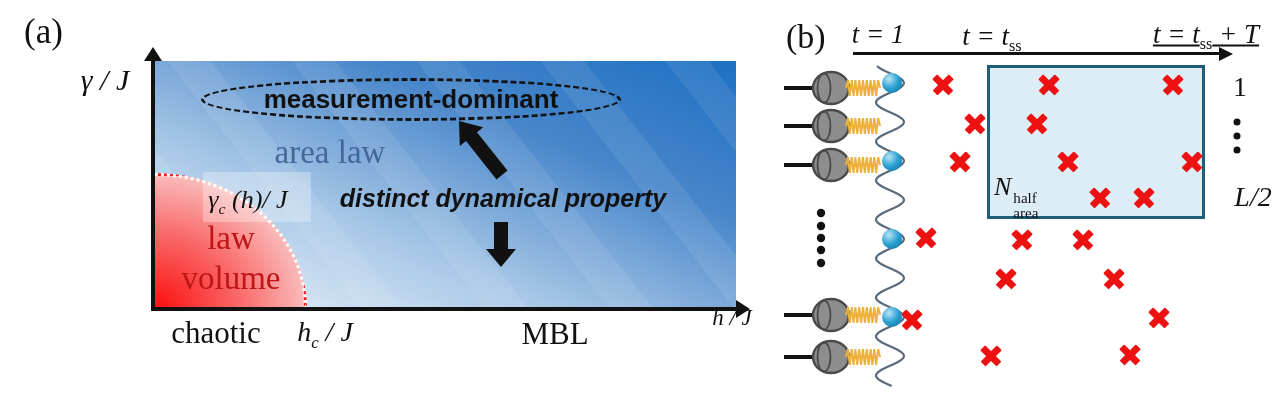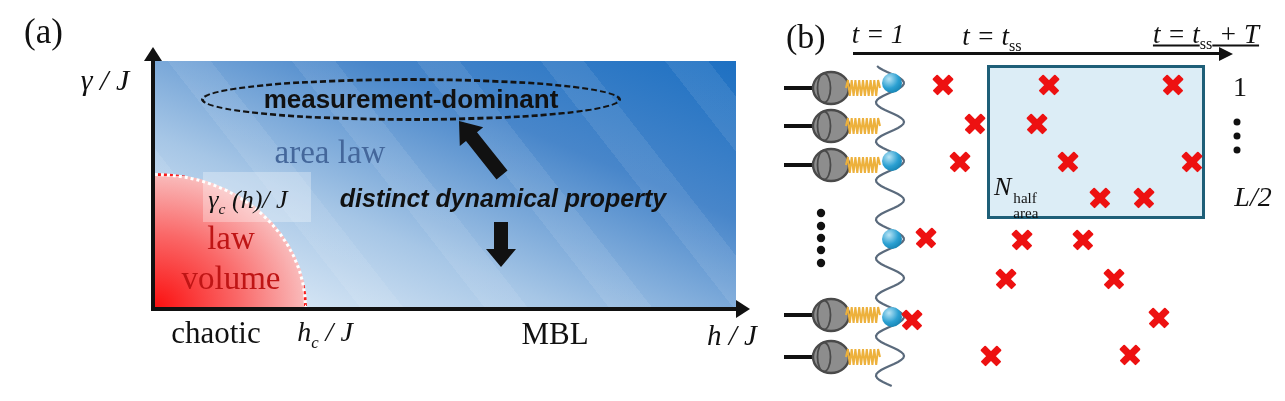--- a/index.html
+++ b/index.html
@@ -35,21 +35,21 @@
   .area-law{left:330px;top:152px;font-size:33px;color:var(--area-law-text);}
   .gammac{left:248px;top:200px;font-size:26px;}
   .volume{left:231px;top:258px;font-size:33px;color:var(--volume-law-text);text-align:center;line-height:40px;}
   .distinct{left:503px;top:198px;font-family:"Liberation Sans","DejaVu Sans",sans-serif;
     font-weight:bold;font-style:italic;font-size:25px;}
   .pa-arrows{left:155px;top:60px;width:585px;height:250px;pointer-events:none;}
   .xlab{font-size:31px;}
   .lab-chaotic{left:216px;top:333px;}
   .lab-hc{left:325px;top:332px;font-size:28px;}
   .lab-mbl{left:525px;top:334px;margin-left:30px;}
-  .lab-hj{left:732px;top:335px;font-size:29px;font-family:Liberation Serif, serif;}
+  .lab-hj{left:732px;top:318px;font-size:23px;font-family:Liberation Serif, serif;}
   
   .pb-label{left:786px;top:18px;font-size:34px;}
   .tline{left:853px;top:52px;width:368px;height:3px;background:#111;}
   .tline-head{left:1219px;top:46.5px;width:0;height:0;border-top:7px solid transparent;border-bottom:7px solid transparent;border-left:14px solid #111;}
   .tlab{font-size:27px;}
   .t0{left:878px;top:34px;}
   .tss{left:992px;top:36px;}
   .tssT{left:1206px;top:34px;text-decoration:underline;}
   .jump-box{left:987px;top:65px;width:218px;height:154px;box-sizing:border-box;
     background:var(--box-fill);border:3px solid var(--box-border);}

